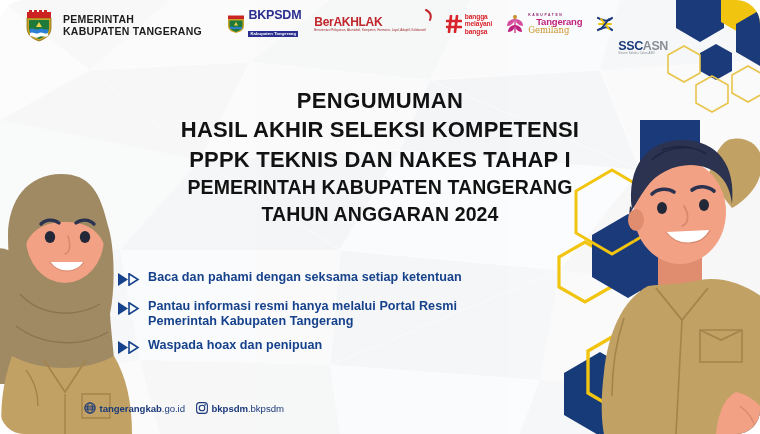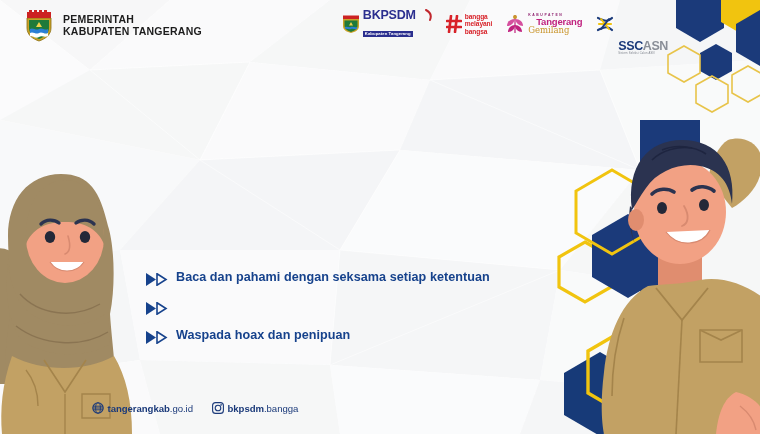--- a/index.html
+++ b/index.html
@@ -1,20 +1,21 @@
 <!DOCTYPE html>
 <html><head>
 <meta charset="utf-8">
 <style>
   html,body{margin:0;padding:0;background:#fff;}
   *{box-sizing:border-box;}
   .poster{
     position:relative;width:760px;height:434px;overflow:hidden;
     font-family:"Liberation Sans", sans-serif;
     background:#fdfdfd;
+    border-radius:24px;
   }
   
   .bg-poly{position:absolute;inset:0;z-index:0;}
   
   .deco{position:absolute;inset:0;z-index:1;pointer-events:none;}
   
   .char{position:absolute;z-index:2;}
   .char-left{left:-14px;bottom:0;}
   .char-right{right:-6px;bottom:0;}
 
@@ -43,29 +44,29 @@
   
   .titles{position:absolute;z-index:7;top:86px;left:0;width:760px;text-align:center;color:#121212;}
   .titles .t-1{font-size:22px;font-weight:800;letter-spacing:.4px;line-height:1.34;}
   .titles .t-2{font-size:22px;font-weight:800;letter-spacing:.2px;line-height:1.34;}
   .titles .t-3{font-size:22px;font-weight:800;letter-spacing:.2px;line-height:1.34;}
   .titles .t-4{font-size:19.5px;font-weight:700;letter-spacing:.1px;line-height:1.36;}
   .titles .t-5{font-size:19.5px;font-weight:700;letter-spacing:.1px;line-height:1.36;}
 
   
   .bullets{position:absolute;z-index:7;left:118px;top:270px;width:470px;}
-  .bullet{display:flex;align-items:flex-start;gap:8px;margin-bottom:9px;margin-left:28px;}
+  .bullet{display:flex;align-items:flex-start;gap:8px;margin-bottom:9px;}
   .bullet:last-child{margin-bottom:0;}
   .b-icon{flex:0 0 auto;margin-top:2px;}
   .b-text{font-size:12.6px;font-weight:700;color:#16428c;line-height:1.2;letter-spacing:.05px;}
   .b-text .ln{display:block;}
 
   
   .footer{position:absolute;z-index:8;left:84px;bottom:20px;display:flex;align-items:center;gap:11px;}
-  .f-item{display:flex;align-items:center;gap:3.5px;padding-left:8px;}
+  .f-item{display:flex;align-items:center;gap:3.5px;}
   .f-text{font-size:9.6px;color:#1b3a7a;letter-spacing:-.05px;white-space:nowrap;}
   .f-text b{font-weight:800;}
 </style>
 </head>
 <body>
 
 <div class="poster">
 
   <svg class="bg-poly" width="760" height="434" viewBox="0 0 760 434">
     <rect x="0" y="0" width="760" height="434" fill="#fdfdfd"></rect>
@@ -236,20 +237,24 @@
           <polygon points="9,8 11,11.5 7,11.5" fill="#f2d24b"></polygon>
           <path d="M3,13 C5,12 7,14 9,13 C11,12 13,14 15,13 L15,15 C13,16 11,14 9,15 C7,16 5,14 3,15 Z" fill="#2b7fd4"></path>
         </svg>
         <div>
           <div class="t1">BKPSDM</div>
           <div class="t2">Kabupaten Tangerang</div>
         </div>
       </div>
 
       <div class="logo lg-berakhlak">
+        <div>
+          <div class="t1">BerAKHLAK</div>
+          <div class="t2">Berorientasi Pelayanan, Akuntabel, Kompeten, Harmonis, Loyal, Adaptif, Kolaboratif</div>
+        </div>
         <svg width="8" height="14" viewBox="0 0 8 14" style="margin-left:-4px;align-self:flex-start;">
           <path d="M1,1 C5,3 7,6 5,11" fill="none" stroke="#c0272d" stroke-width="2" stroke-linecap="round"></path>
         </svg>
       </div>
 
       <div class="logo lg-bangga">
         <svg width="16" height="18" viewBox="0 0 16 18">
           <path d="M5,1 L3,17" stroke="#d8232a" stroke-width="2.6" stroke-linecap="round"></path>
           <path d="M11,1 L9,17" stroke="#d8232a" stroke-width="2.6" stroke-linecap="round"></path>
           <path d="M1,6 L15,6" stroke="#d8232a" stroke-width="2.6" stroke-linecap="round"></path>
@@ -290,20 +295,27 @@
           <div class="t1">
             <span class="ssc">SSC</span><span class="asn">ASN</span>
           </div>
           <div class="t2">Sistem Seleksi Calon ASN</div>
         </div>
       </div>
 
     </div>
   </div>
 
+  <div class="titles">
+    <div class="t-1">PENGUMUMAN</div>
+    <div class="t-2">HASIL AKHIR SELEKSI KOMPETENSI</div>
+    <div class="t-3">PPPK TEKNIS DAN NAKES TAHAP I</div>
+    <div class="t-4">PEMERINTAH KABUPATEN TANGERANG</div>
+    <div class="t-5">TAHUN ANGGARAN 2024</div>
+  </div>
 
   <div class="bullets">
 
     <div class="bullet">
       <span class="b-icon">
         <svg width="22" height="13" viewBox="0 0 22 13">
           <polygon points="0,0 10,6.5 0,13" fill="#16428c"></polygon>
           <polygon points="11,0.8 20,6.5 11,12.2" fill="none" stroke="#16428c" stroke-width="1.6"></polygon>
         </svg>
       </span>
@@ -311,20 +323,24 @@
         <span class="ln">Baca dan pahami dengan seksama setiap ketentuan</span>
       </span>
     </div>
 
     <div class="bullet">
       <span class="b-icon">
         <svg width="22" height="13" viewBox="0 0 22 13">
           <polygon points="0,0 10,6.5 0,13" fill="#16428c"></polygon>
           <polygon points="11,0.8 20,6.5 11,12.2" fill="none" stroke="#16428c" stroke-width="1.6"></polygon>
         </svg>
+      </span>
+      <span class="b-text">
+        <span class="ln">Pantau informasi resmi hanya melalui Portal Resmi</span>
+        <span class="ln">Pemerintah Kabupaten Tangerang</span>
       </span>
     </div>
 
     <div class="bullet">
       <span class="b-icon">
         <svg width="22" height="13" viewBox="0 0 22 13">
           <polygon points="0,0 10,6.5 0,13" fill="#16428c"></polygon>
           <polygon points="11,0.8 20,6.5 11,12.2" fill="none" stroke="#16428c" stroke-width="1.6"></polygon>
         </svg>
       </span>
@@ -345,19 +361,19 @@
       </svg>
       <span class="f-text"><b>tangerangkab</b><span>.go.id</span></span>
     </div>
 
     <div class="f-item">
       <svg width="12" height="12" viewBox="0 0 12 12">
         <rect x="0.6" y="0.6" width="10.8" height="10.8" rx="3" fill="none" stroke="#1b3a7a" stroke-width="1.1"></rect>
         <circle cx="6" cy="6" r="2.8" fill="none" stroke="#1b3a7a" stroke-width="1.1"></circle>
         <circle cx="9.1" cy="2.9" r="0.8" fill="#1b3a7a"></circle>
       </svg>
-      <span class="f-text"><b>bkpsdm</b><span>.bangga</span></span>
+      <span class="f-text"><b>bkpsdm</b><span>.bkpsdm</span></span>
     </div>
 
 
   </div>
 
 </div>
 
 </body></html>

